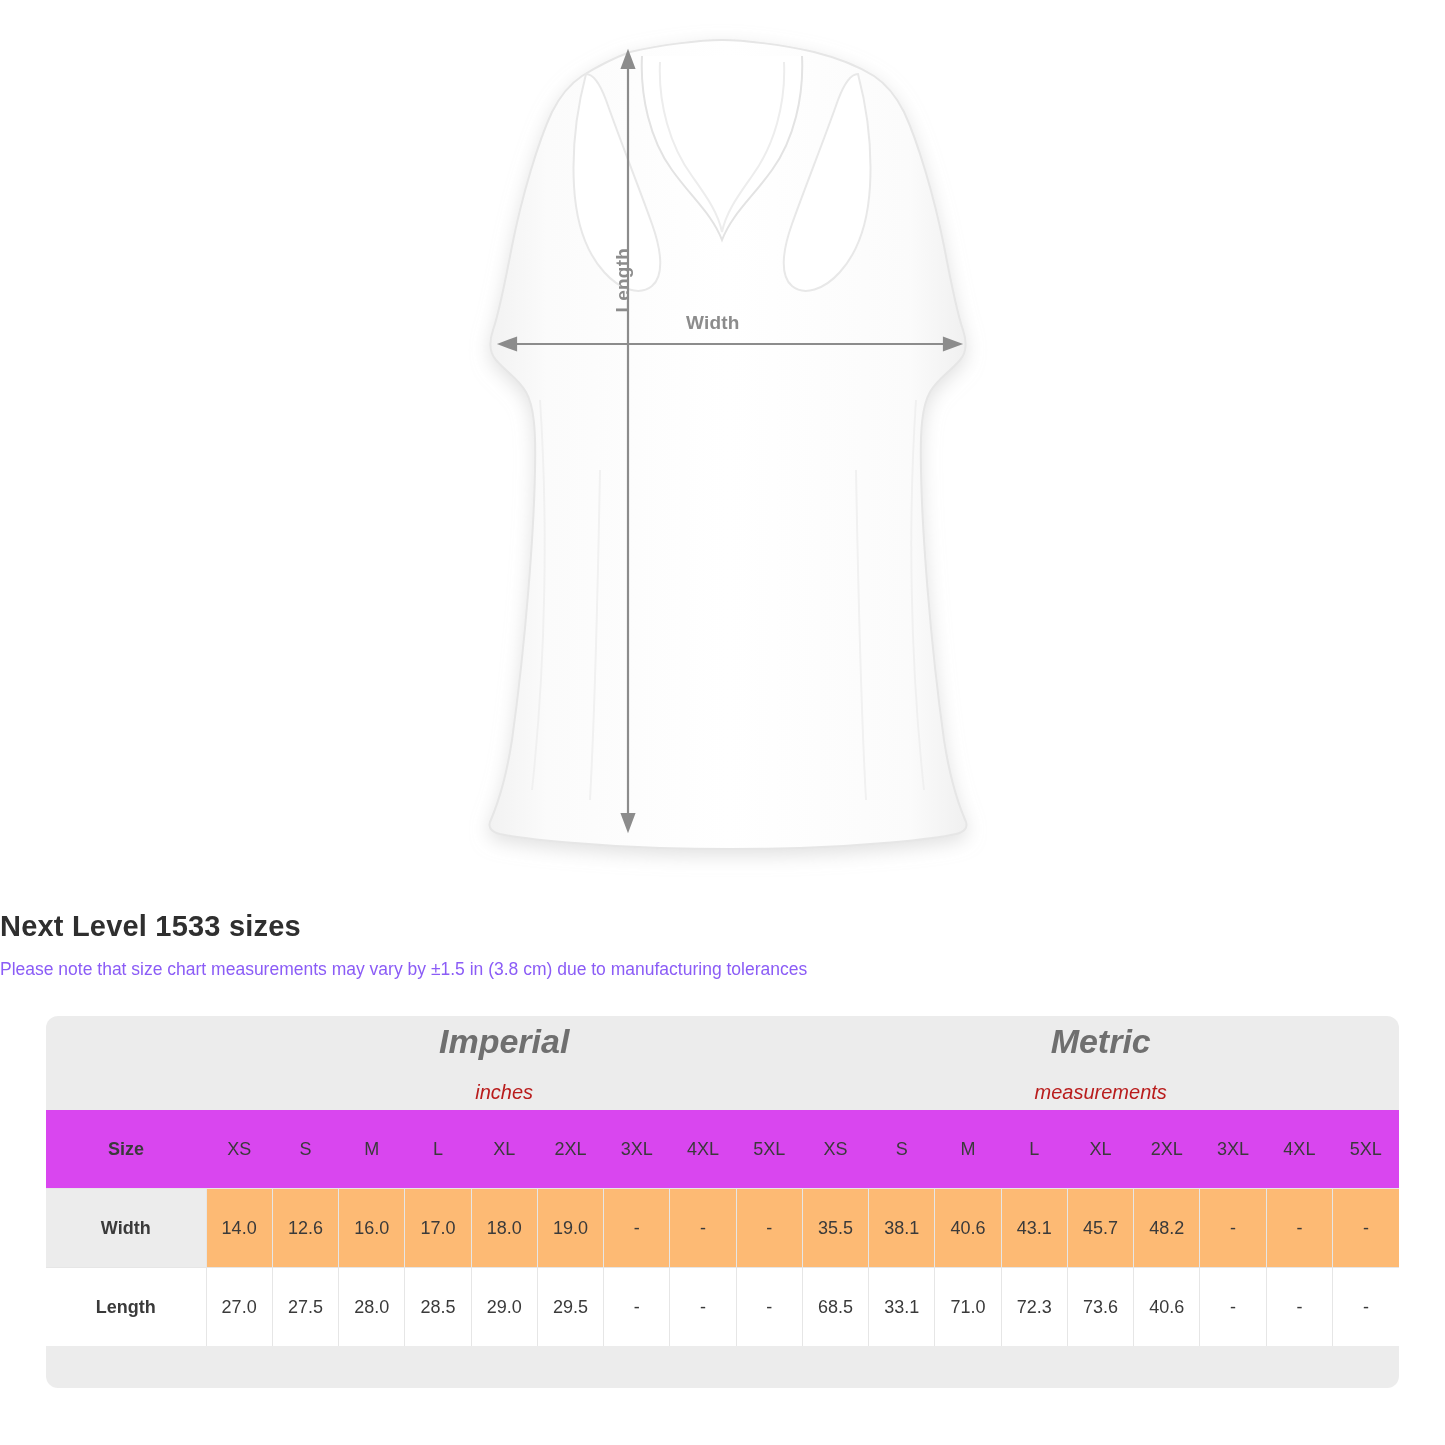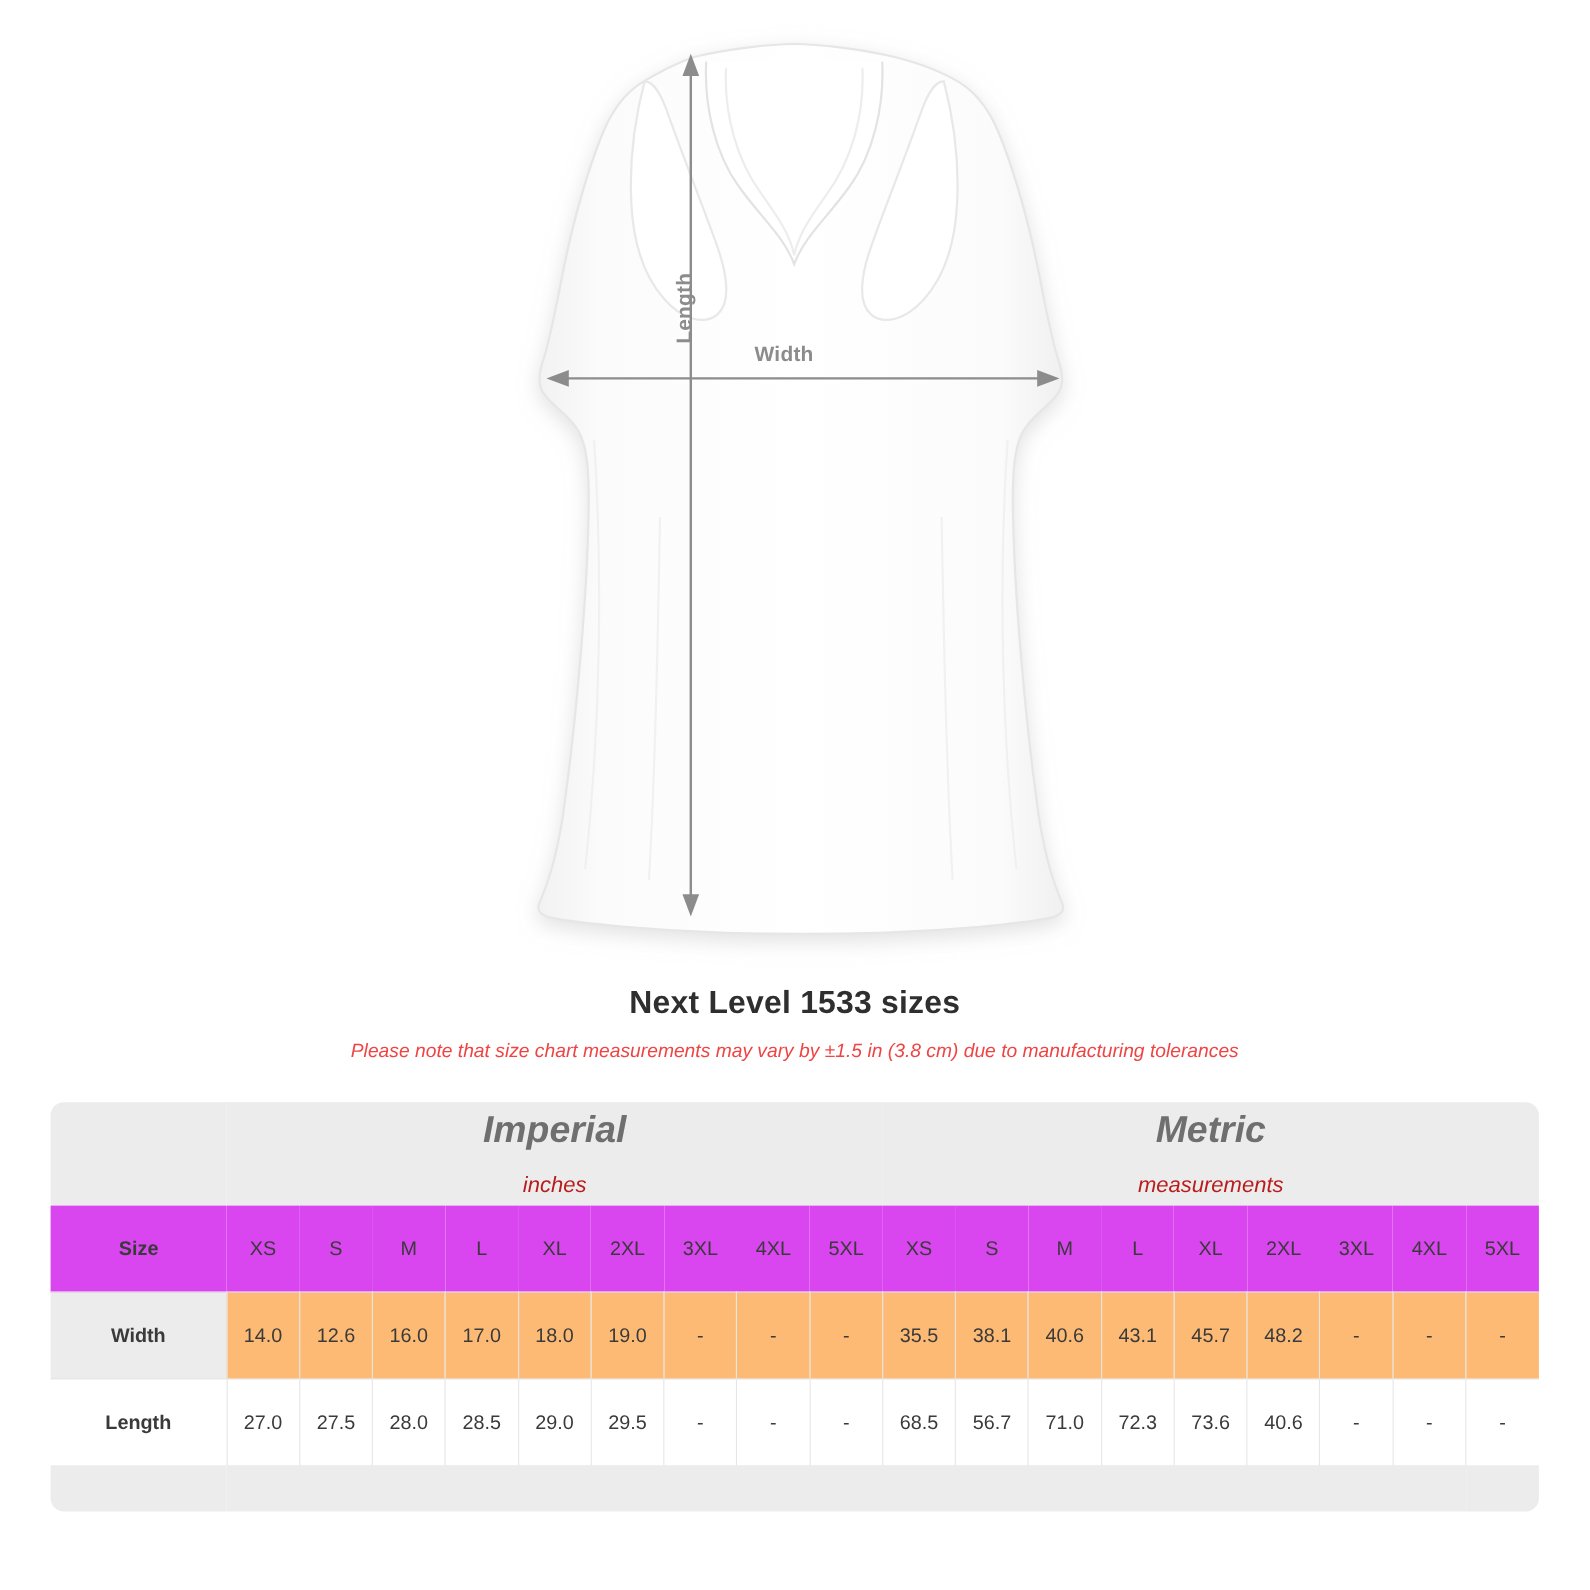--- a/index.html
+++ b/index.html
@@ -44,34 +44,32 @@
   }
   .dim-label.length-label {
     left: 612px;
     top: 248px;
     writing-mode: vertical-rl;
     transform: rotate(180deg);
   }
 
   
   .title-block {
-    text-align: center;
-    margin-top: 6px;
+    margin-top: 20px;
   }
   .chart-title {
     font-size: 29px;
     font-weight: bold;
     color: #2f2f2f;
     margin: 0 0 16px 0;
     letter-spacing: .2px;
   }
   .chart-note {
     font-size: 17.5px;
-    font-style: italic;
-    color: #ef4444;
+    color: #8b5cf6;
     margin: 0;
   }
 
   
   .table-wrap {
     margin: 36px 46px 0 46px;
     width: 1353px;
   }
   table.size-table {
     width: 100%;
@@ -317,21 +315,21 @@
           <td>27.0</td>
           <td>27.5</td>
           <td>28.0</td>
           <td>28.5</td>
           <td>29.0</td>
           <td>29.5</td>
           <td>-</td>
           <td>-</td>
           <td>-</td>
           <td>68.5</td>
-          <td>56.7</td>
+          <td>33.1</td>
           <td>71.0</td>
           <td>72.3</td>
           <td>73.6</td>
           <td>40.6</td>
           <td>-</td>
           <td>-</td>
           <td>-</td>
         </tr>
 
         <tr class="footer-band">

